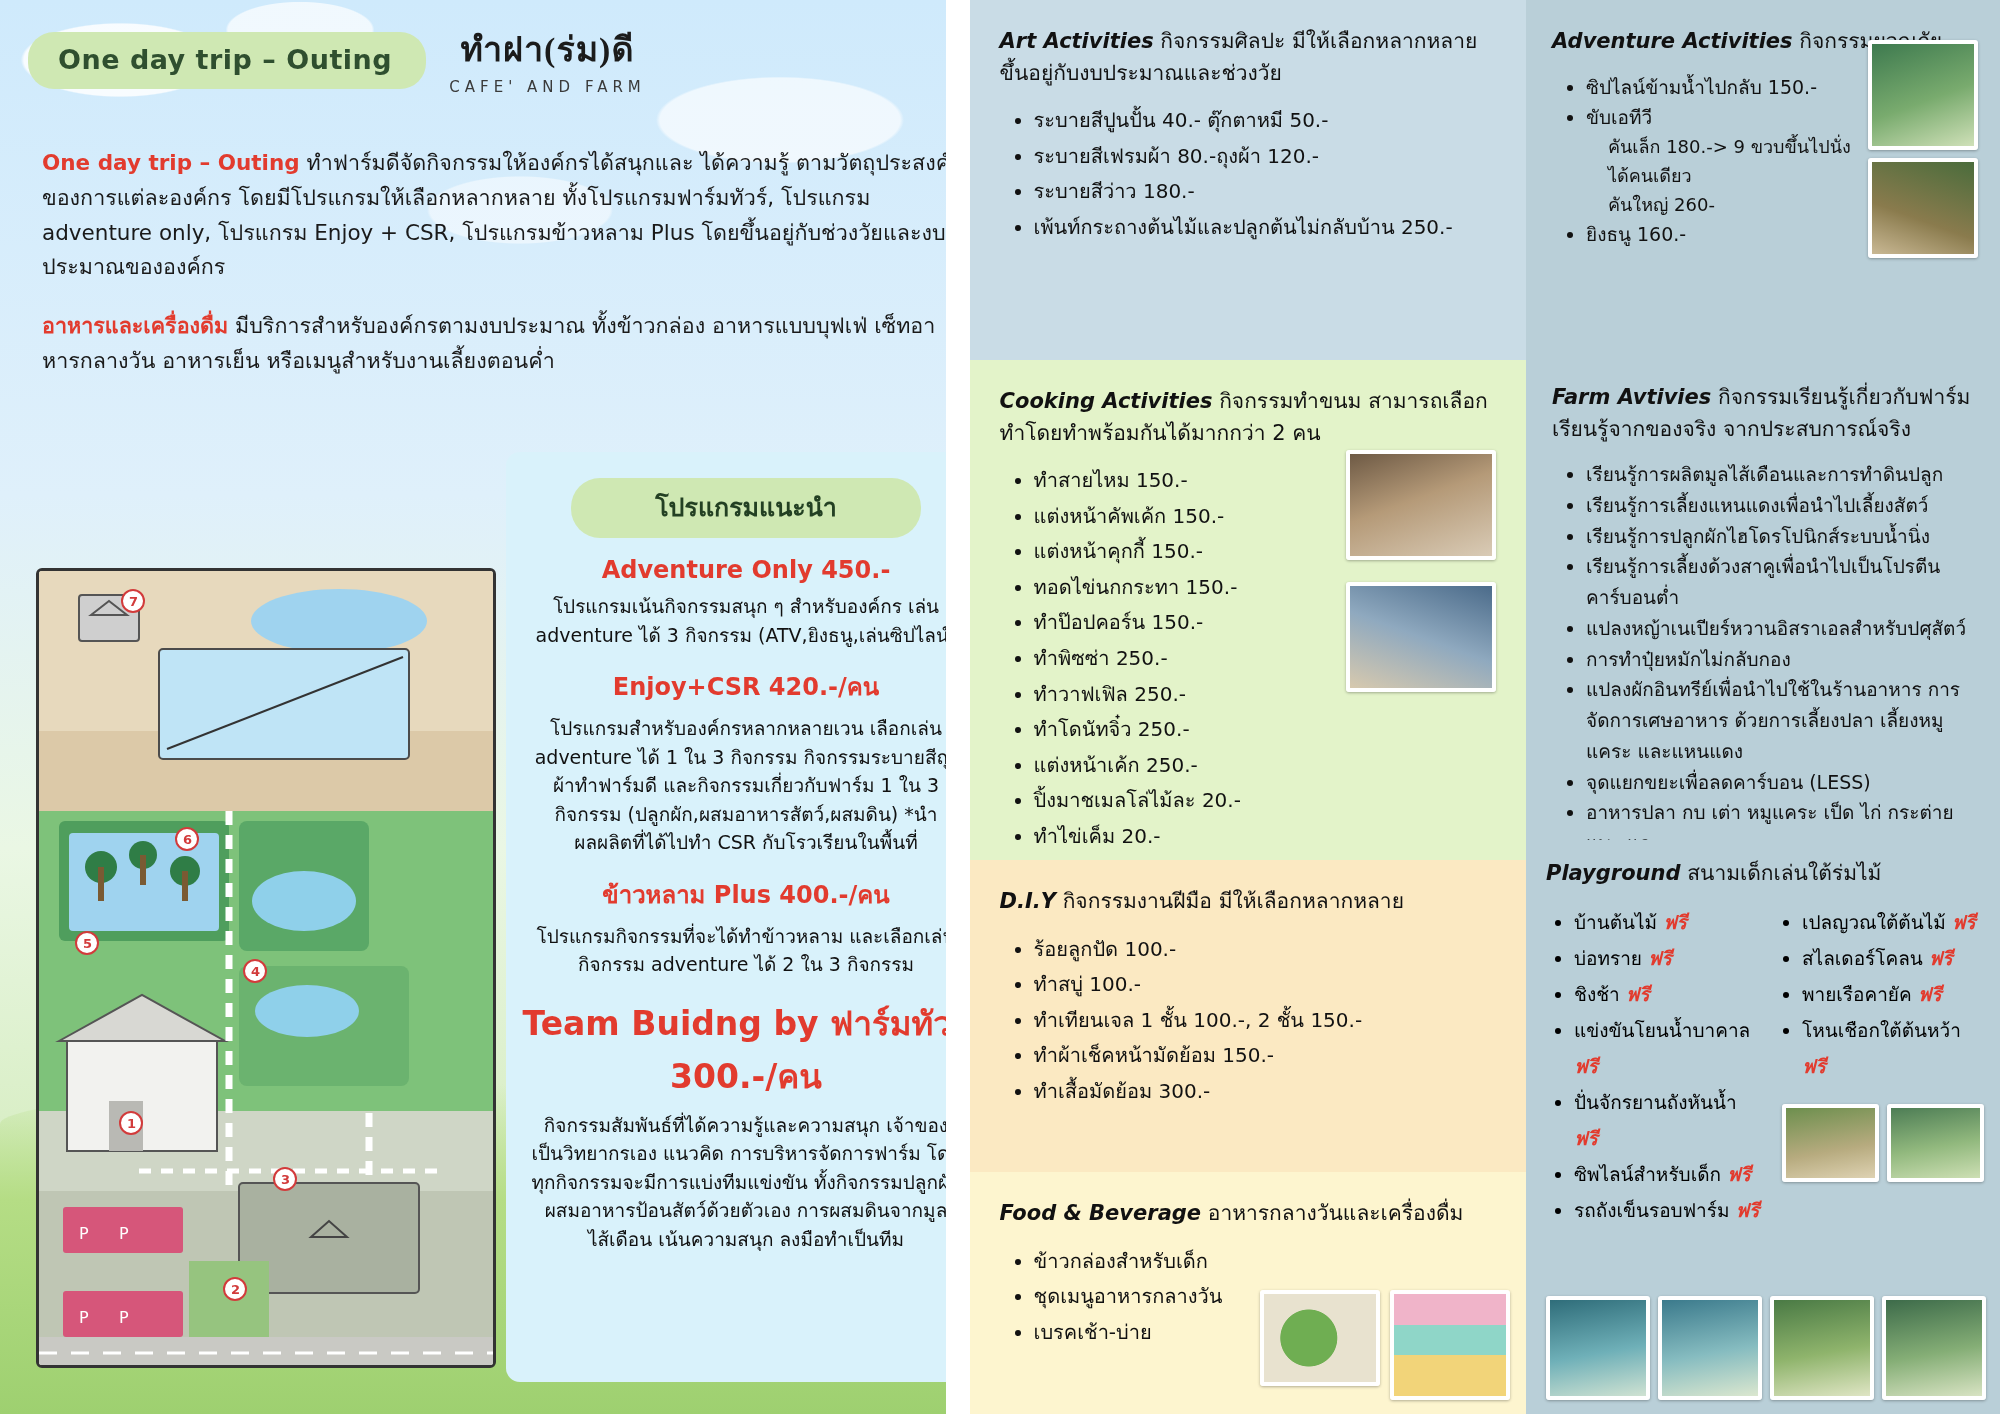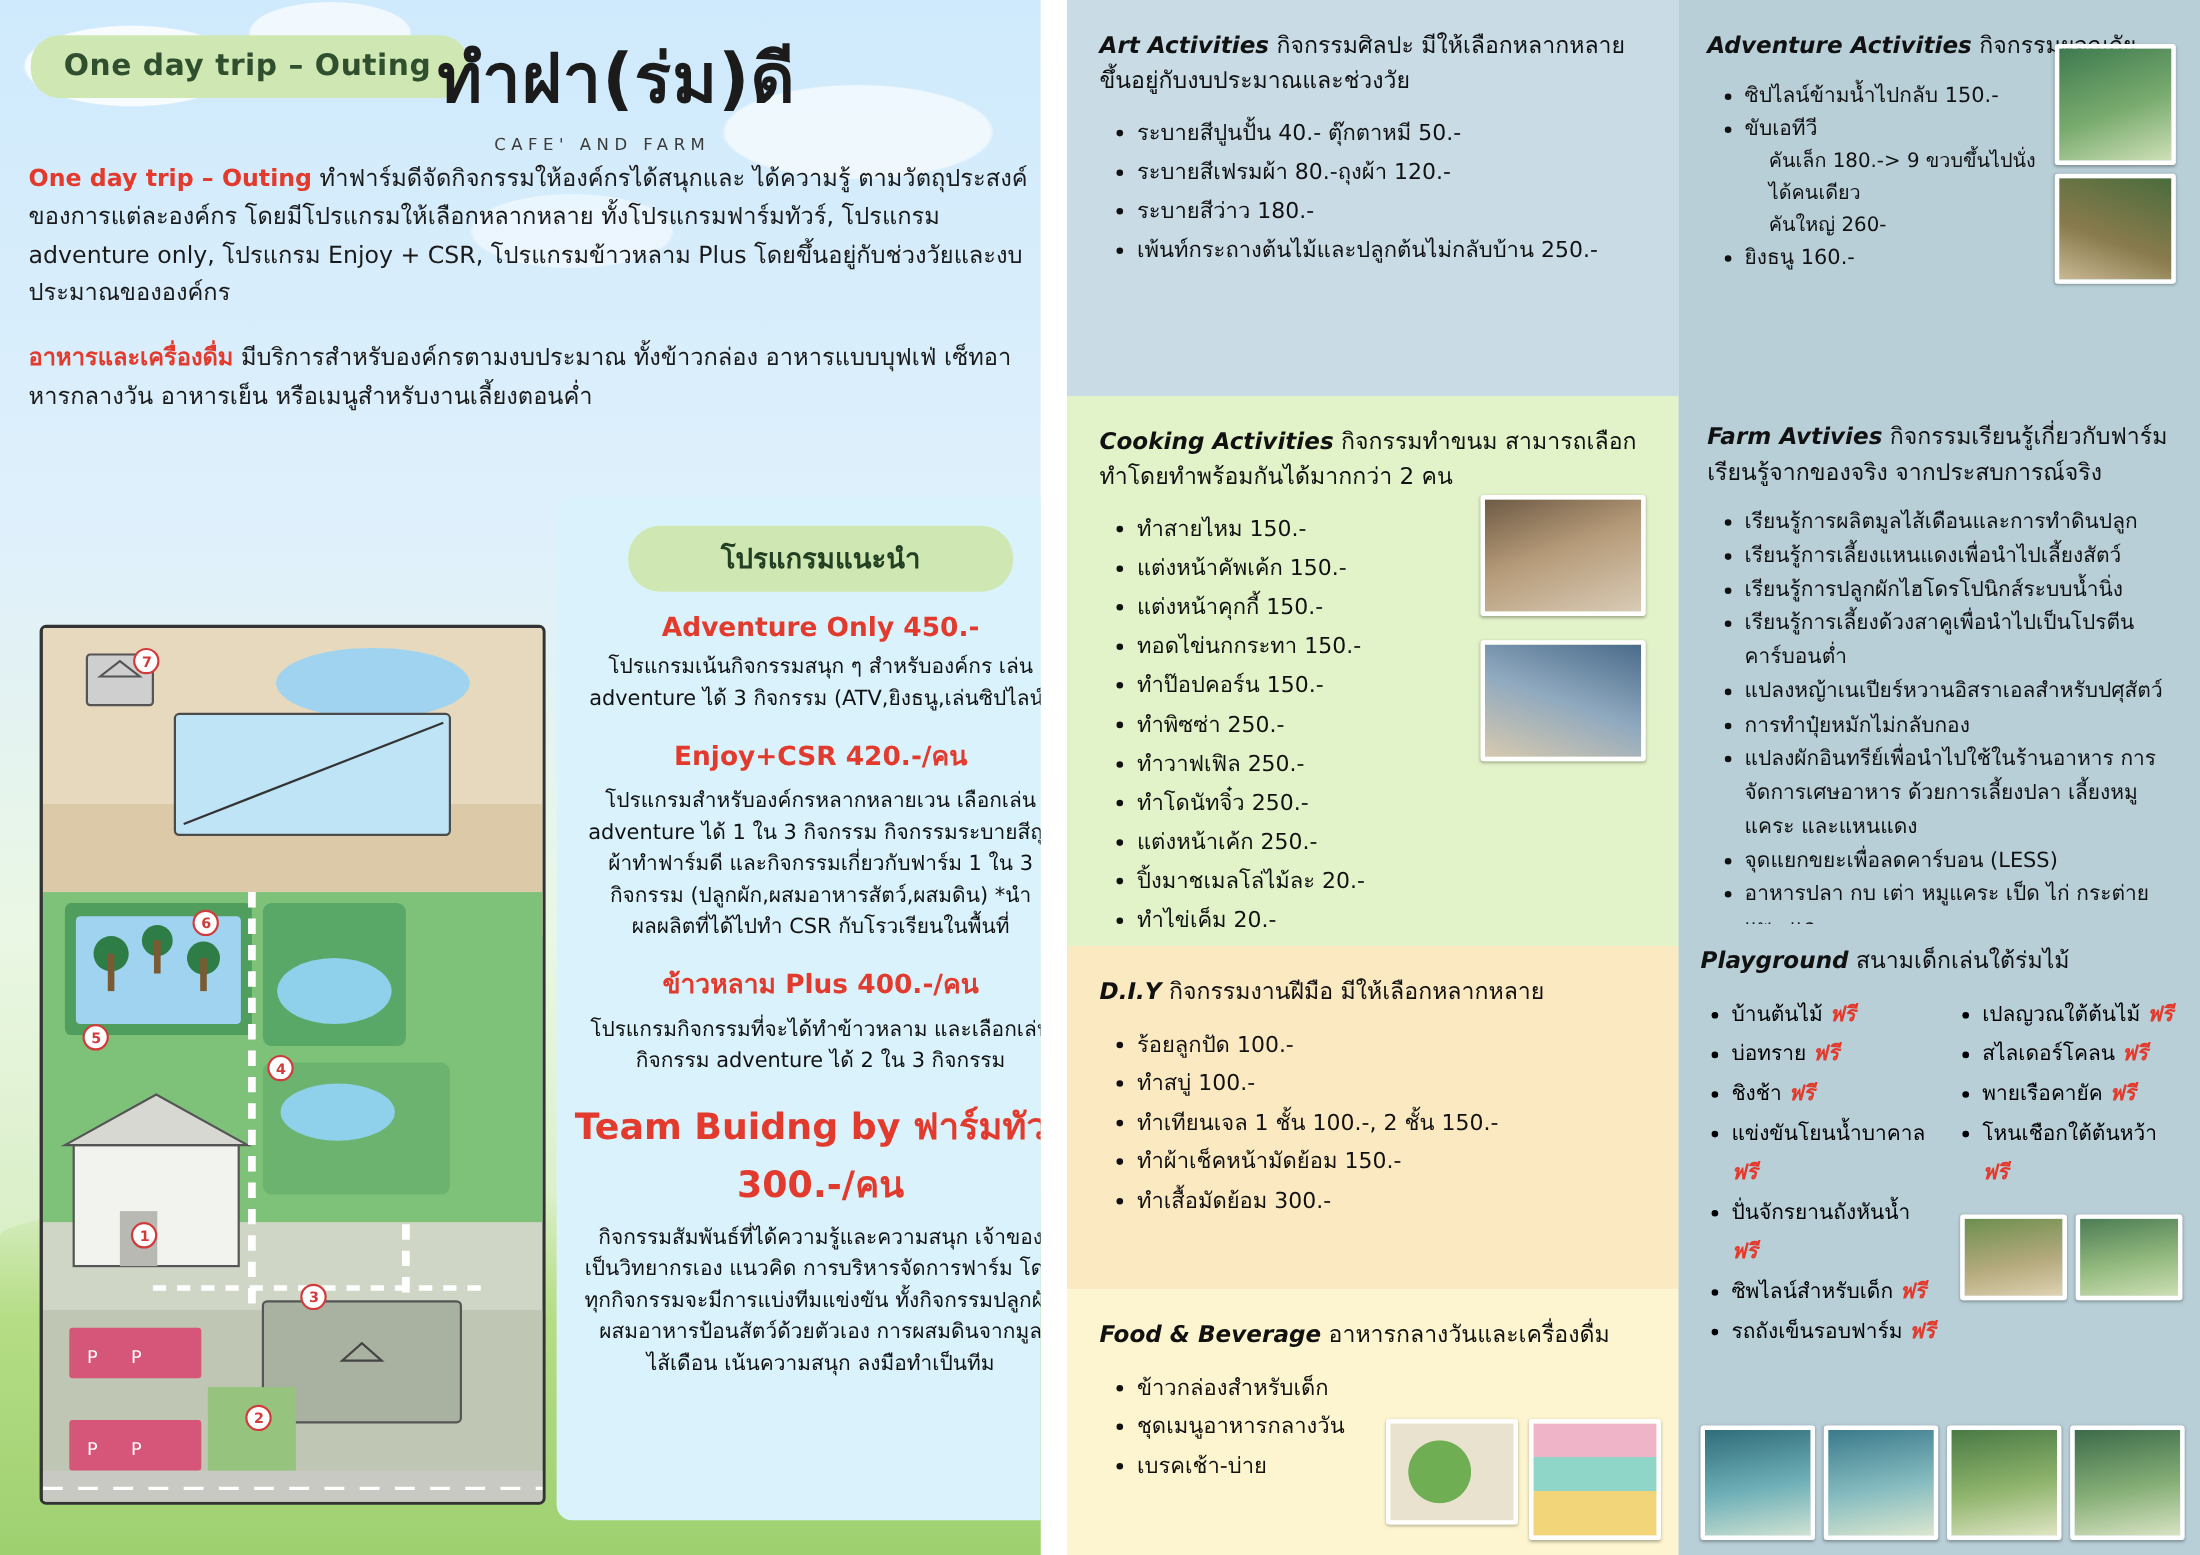--- a/index.html
+++ b/index.html
@@ -37,28 +37,28 @@
   .title-pill {
     position:absolute; left:28px; top:32px;
     background:#cfe8b3; color:#2f4f2f;
     border-radius: 26px;
     padding: 12px 34px 14px 30px;
     font-size: 27px; font-weight: 700; letter-spacing:.5px;
   }
   .logo {
     position:absolute; right:248px; top:22px; text-align:center; width:300px;
   }
-  .logo .logo-main { font-size:62px; color:#1b1b1b; font-weight:700; letter-spacing:1px;}
+  .logo .logo-main { font-size:34px; color:#1b1b1b; font-weight:700; letter-spacing:1px;font-family:Liberation Serif, serif;}
   .logo .logo-sub { font-size:15px; color:#3a3a3a; letter-spacing:5px; margin-top:2px;}
 
   .intro {
     position:absolute; left:26px; top:146px; width:930px;
     font-size:21.5px; line-height:1.62; color:#1a1a1a;
   }
-  .intro p { margin:0 0 24px 0; }
+  .intro p { margin:0 0 24px 16px; }
   .lead { color:#e23b2e; font-weight:700; }
 
   
   .map-wrap {
     position:absolute; left:36px; top:568px; width:460px; height:800px;
     border:3px solid #333; border-radius:6px; overflow:hidden; background:#cfd8c9;
   }
   .map-svg { display:block; }
 
   

